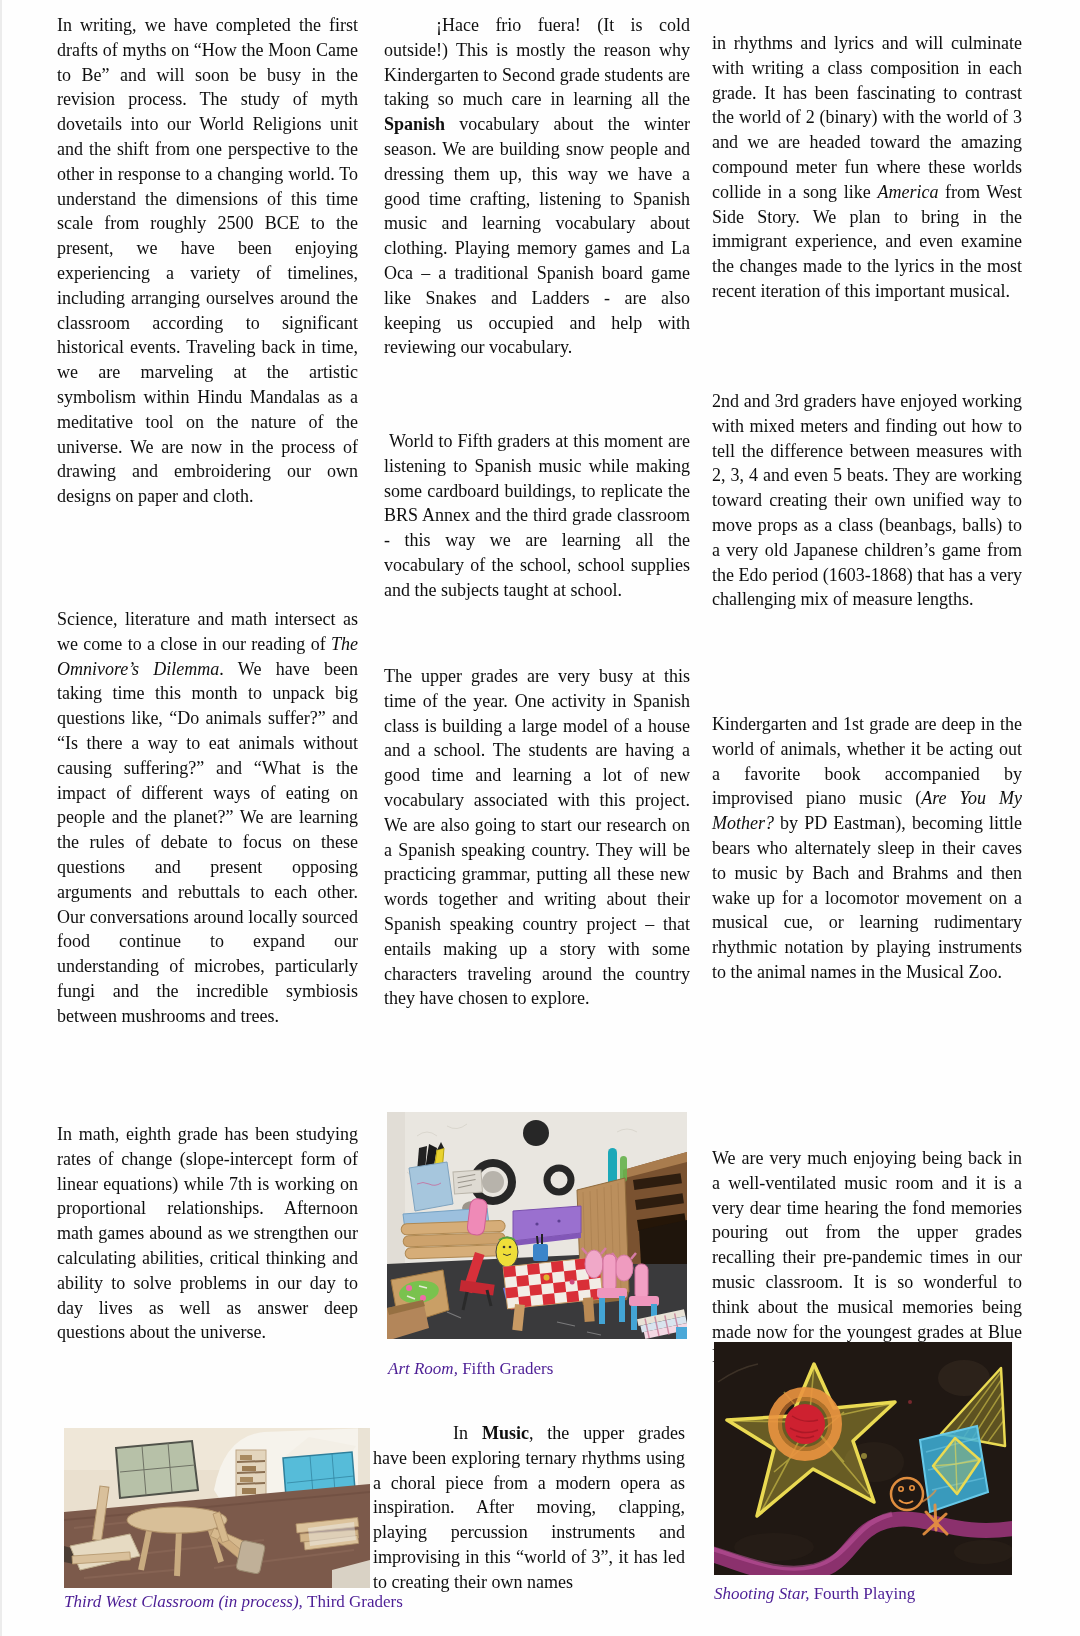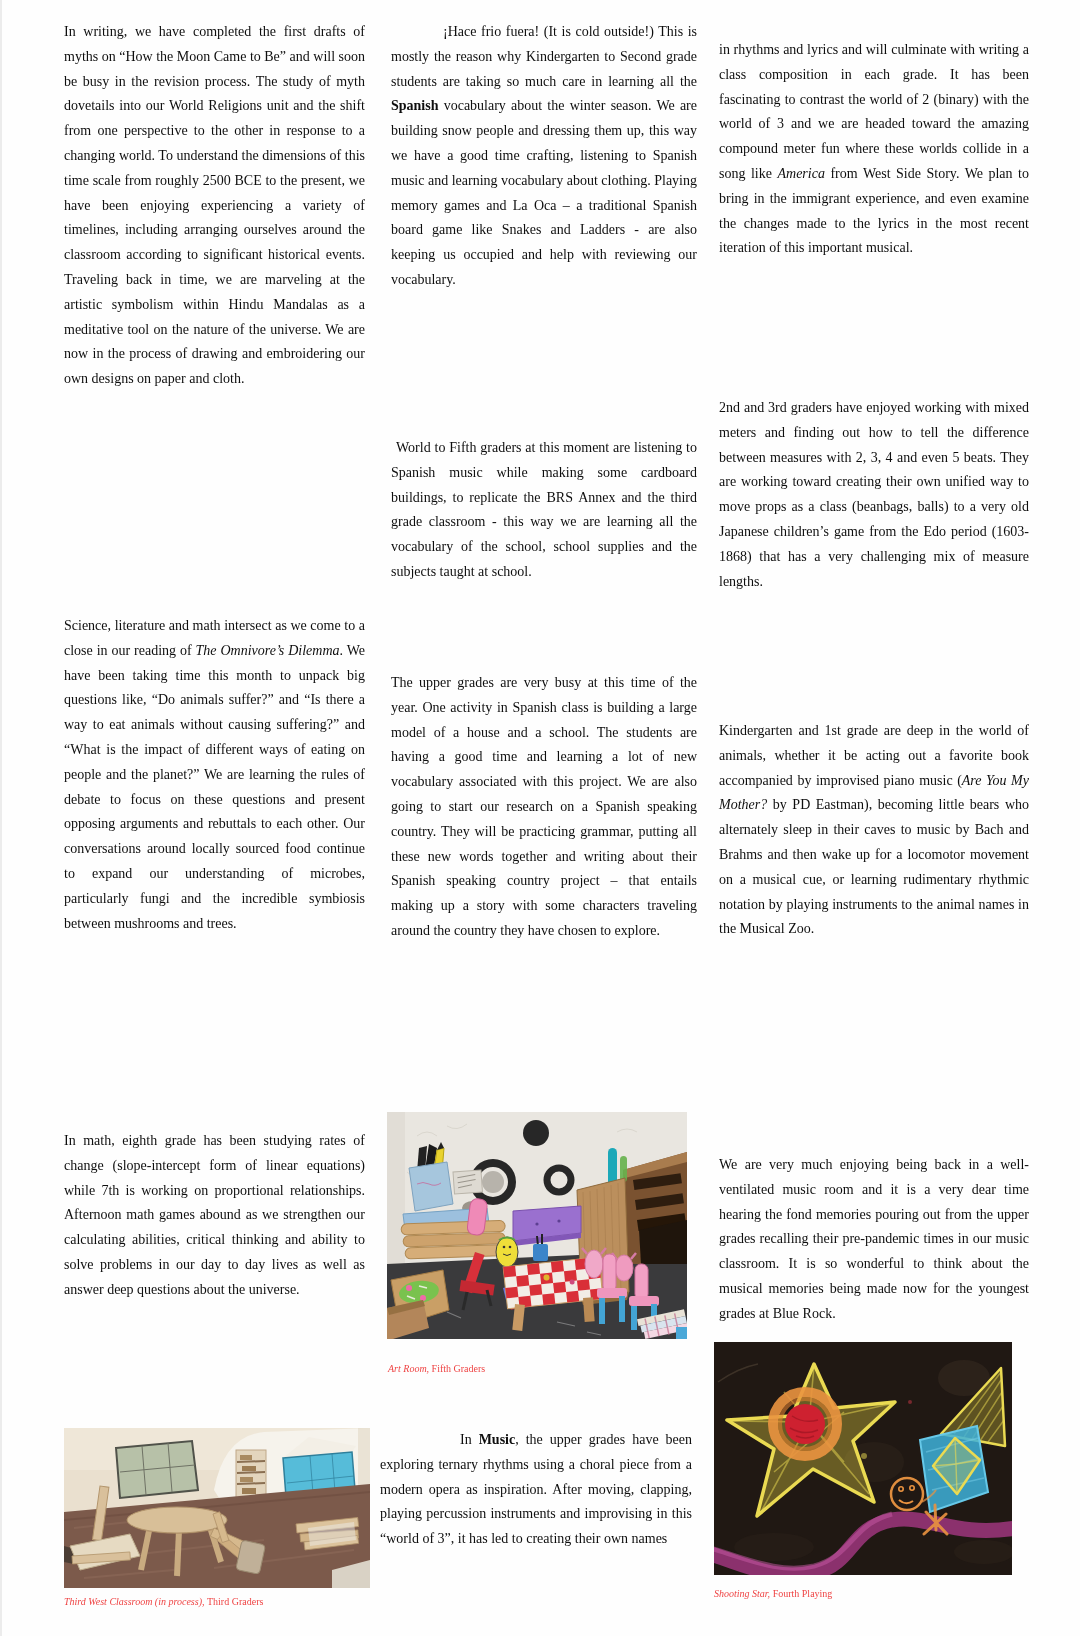--- a/index.html
+++ b/index.html
@@ -3,22 +3,22 @@
 <meta charset="utf-8">
 <style>
   html,body{margin:0;padding:0;background:#ffffff;}
   .page{
     position:relative;width:1080px;height:1636px;background:#fefefe;
     font-family:"Liberation Serif","DejaVu Serif",serif;color:#0e0e0e;
     overflow:hidden;
   }
   .edge{position:absolute;left:0;top:0;width:2px;height:100%;background:#ececec;}
   .para{
-    position:absolute;margin:7px;text-align:justify;
-    font-size:14px;line-height:24.8px;
+    position:absolute;margin:0;text-align:justify;
+    font-size:18px;line-height:24.8px;
   }
   .col1 .para{left:57px;width:301px;}
   .col2 .para{left:384px;width:306px;}
   .col3 .para{left:712px;width:310px;}
   #c1p1{top:13px;}
   #c1p2{top:607px;}
   #c1p3{top:1122px;}
   #c2p1{top:13px;text-indent:52px;}
   #c2p2{top:429px;text-indent:5px;}
   #c2p3{top:664px;}
@@ -26,21 +26,21 @@
   #c3p1{top:31px;}
   #c3p2{top:389px;}
   #c3p3{top:712px;}
   #c3p4{top:1146px;}
   figure{position:absolute;margin:0;padding:0;}
   figure svg{display:block;}
   #fig-classroom{left:64px;top:1428px;}
   #fig-artroom{left:387px;top:1112px;}
   #fig-star{left:714px;top:1342px;}
   .caption{
-    position:absolute;font-size:10px;line-height:18px;color:#ef4444;
+    position:absolute;font-size:17px;line-height:18px;color:#4c1d95;
     white-space:nowrap;
   }
   #cap-classroom{left:64px;top:1593px;}
   #cap-artroom{left:388px;top:1360px;}
   #cap-star{left:714px;top:1585px;}
   .cap-it{font-style:italic;}
 </style>
 </head>
 <body>
 

